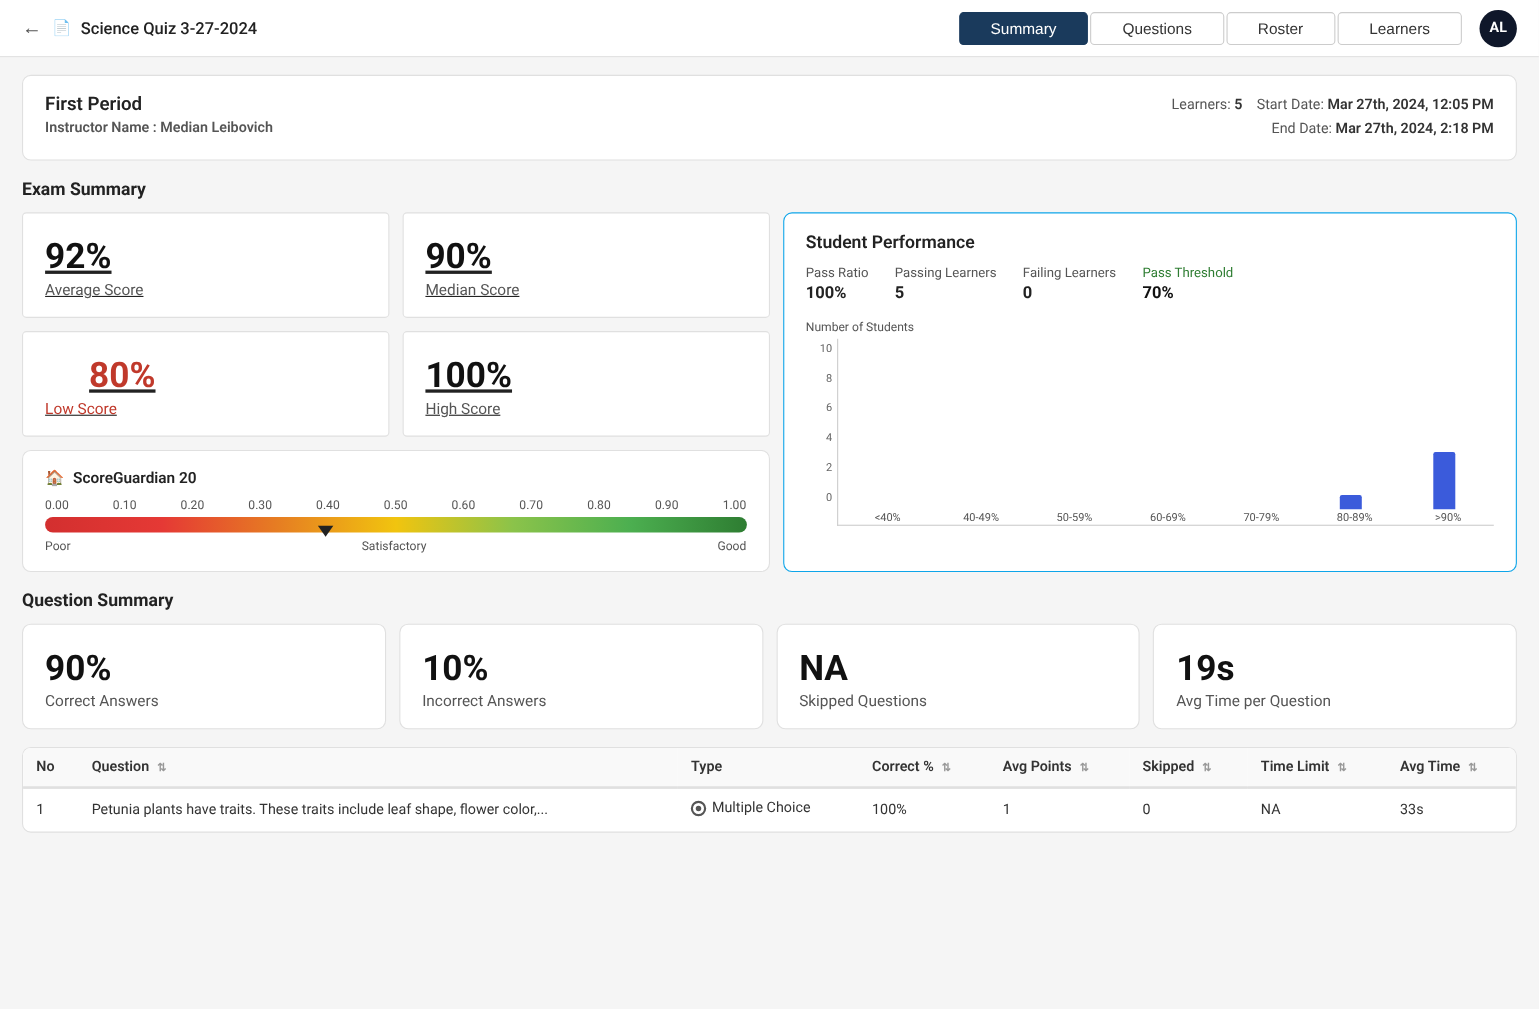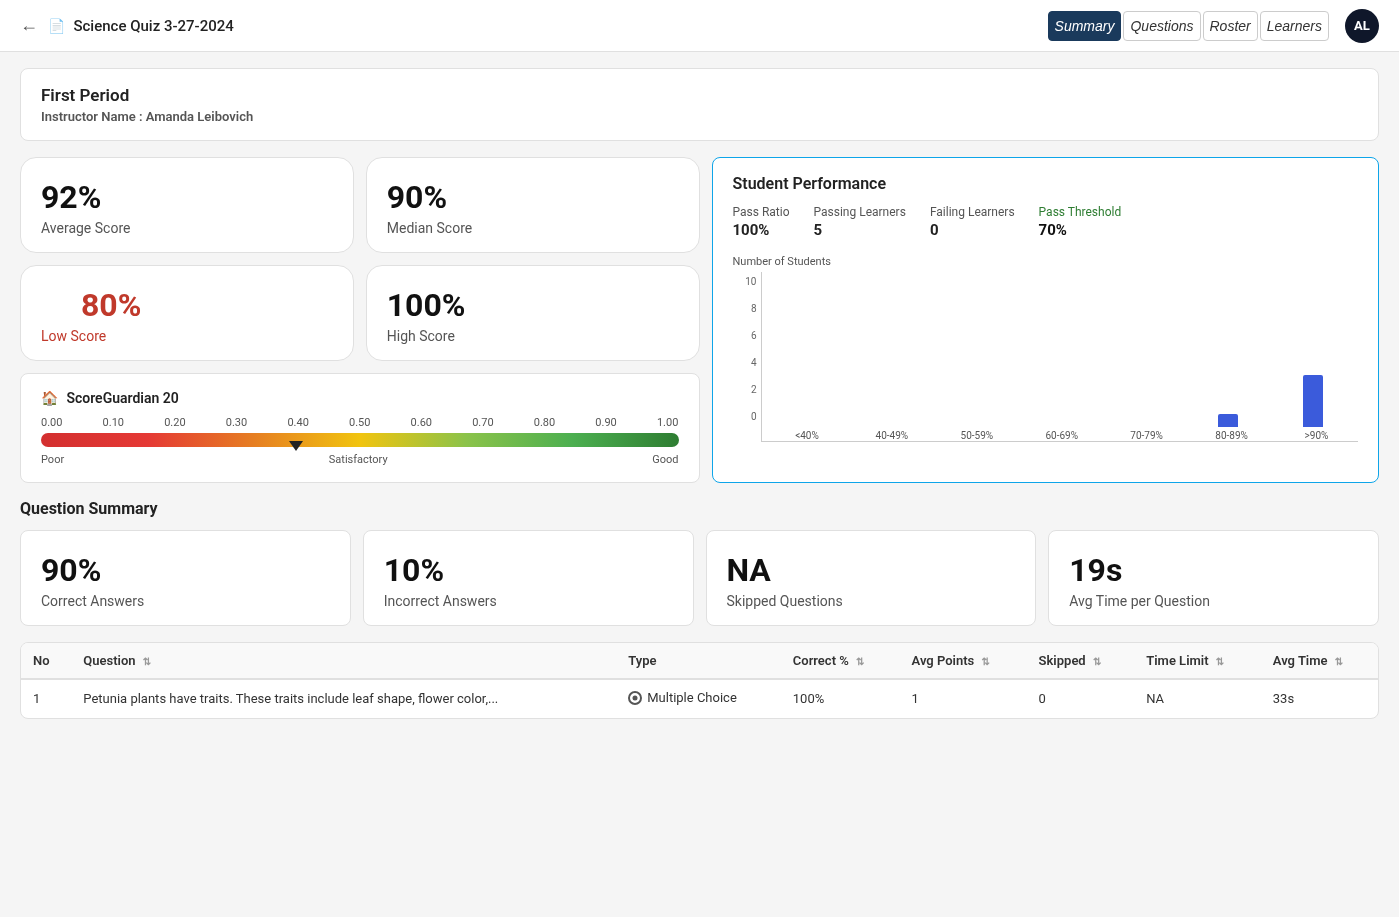--- a/index.html
+++ b/index.html
@@ -33,28 +33,27 @@
       font-size: 15px;
       font-weight: 500;
       flex: 1;
     }
     .header-tabs {
       display: flex;
       align-items: center;
       gap: 2px;
     }
     .header-tab {
-      padding: 6px 6px;
+      padding: 6px 28px;
       border: 1px solid #ccc;
       background: #fff;
       cursor: pointer;
       font-size: 14px;
       color: #333;
       border-radius: 4px;
-      font-style: italic;
     }
     .header-tab.active {
       background: #1a3a5c;
       color: #fff;
       border-color: #1a3a5c;
     }
     .header-avatar {
       width: 34px;
       height: 34px;
       border-radius: 50%;
@@ -122,22 +121,23 @@
     .exam-summary-grid {
       display: grid;
       grid-template-columns: 1fr 1fr 2fr;
       grid-template-rows: auto auto auto;
       gap: 12px;
       margin-bottom: 16px;
     }
     .metric-card {
       background: #fff;
       border: 1px solid #e0e0e0;
-      border-radius: 16px;
+      border-radius: 4px;
       padding: 20px 20px 16px;
+      text-decoration: underline;
     }
     .metric-card .metric-value {
       font-size: 32px;
       font-weight: 700;
       color: #111;
       margin-bottom: 4px;
     }
     .metric-card .metric-label {
       font-size: 14px;
       color: #555;
@@ -345,25 +345,39 @@
     </nav>
   <div class="header-avatar">AL</div>
 </div>
 
 <div class="page-content">
 
   <div class="info-card">
     <div class="info-card-left">
       <div class="class-name">First Period</div>
       <div class="instructor">
-        <span>Instructor Name : </span><span style="font-weight:600">Amanda Leibovich</span>
+        <span>Instructor Name : </span><span style="font-weight:600">Median Leibovich</span>
+      </div>
+    </div>
+    <div class="info-card-right">
+      <div>
+        <span class="label">Learners:</span>
+        <strong>5</strong>
+        &nbsp;&nbsp;
+        <span class="label">Start Date:</span>
+        <strong>Mar 27th, 2024, 12:05 PM</strong>
+      </div>
+      <div>
+        <span class="label">End Date:</span>
+        <strong>Mar 27th, 2024, 2:18 PM</strong>
       </div>
     </div>
   </div>
 
+  <div class="section-title">Exam Summary</div>
 
   <div class="exam-summary-grid">
 
     <div class="metric-card avg">
       <div class="metric-value">92%</div>
       <div class="metric-label">Average Score</div>
     </div>
 
     <div class="metric-card">
       <div class="metric-value">90%</div>

